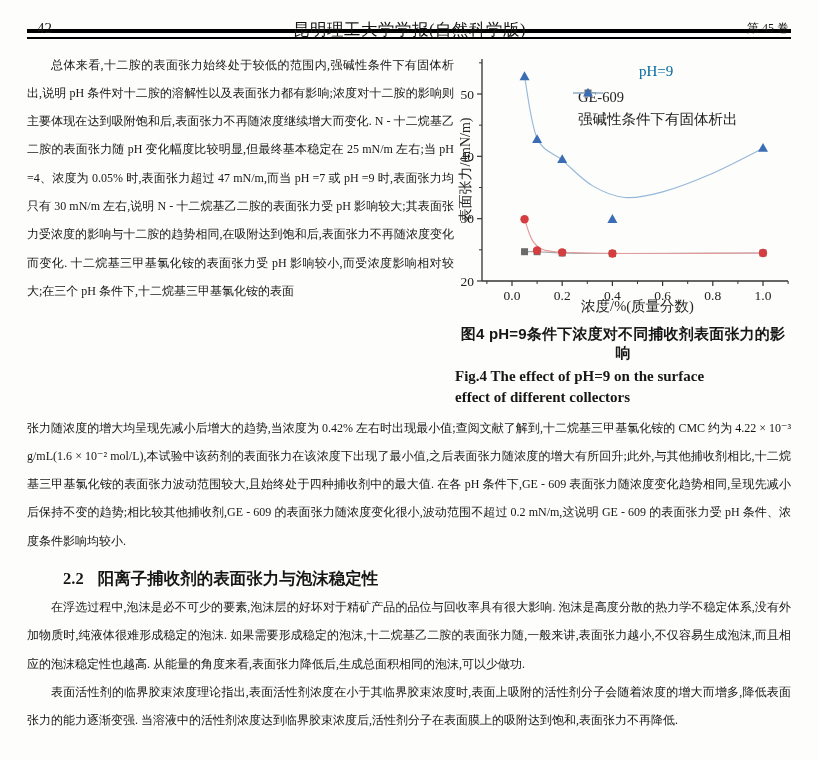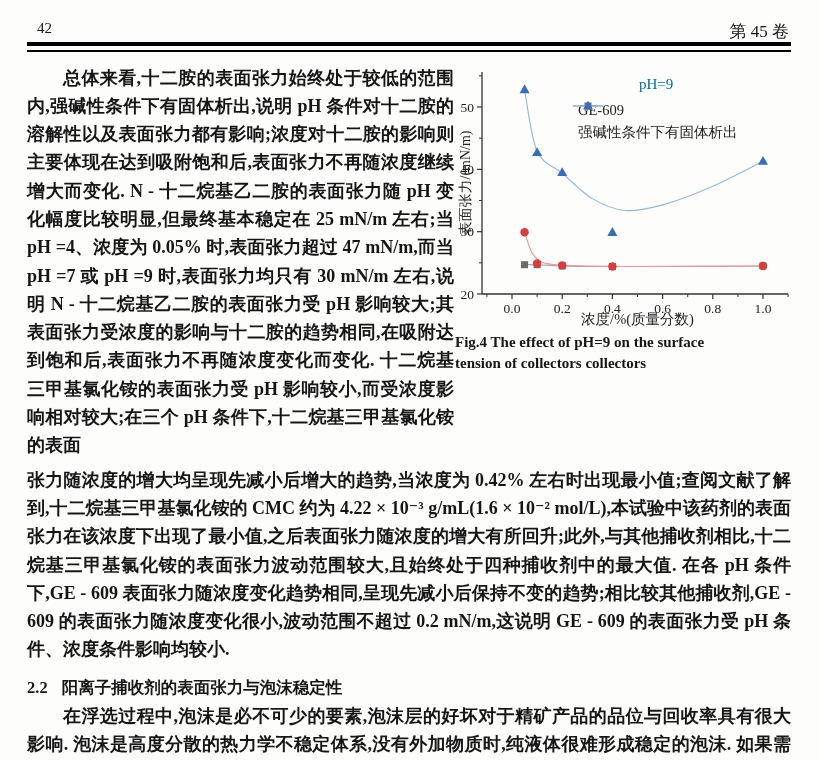--- a/index.html
+++ b/index.html
@@ -9,37 +9,36 @@
     width: 819px; height: 760px;
     margin: 0 auto;
     background: #fdfdfc;
     color: #161616;
     font-family: "Liberation Serif", "DejaVu Serif", serif;
     overflow: hidden;
   }
   .header {
     position: relative;
     padding: 20px 28px 0 27px;
-    height: 42px;
+    height: 29px;
   }
   .header .page-num { position:absolute; left:37px; top:20px; font-size:15px; }
   .header .journal  { position:absolute; left:0; right:0; top:19px; text-align:center; font-size:16.5px; letter-spacing:0.5px; }
-  .header .volume   { position:absolute; right:30px; top:20px; font-size:17px; }
+  .header .volume   { position:absolute; right:30px; top:20px; font-size:12px; }
   .rule-thick { margin:0 28px 0 27px; height:4px; background:#000; }
   .rule-thin  { margin:4px 28px 0 27px; height:1.5px; background:#000; }
 
   .content { padding: 12px 28px 0 27px; }
   .two-col { display:flex; }
   .col-left { width:428px; }
   .col-right { width:336px; margin-left:1px; }
 
   .para {
-    font-size:18px; line-height:28.3px;
+    font-size:12px; line-height:28.3px;
     text-align: justify;
-    font-weight: bold;
   }
   .indent { text-indent: 2em; }
 
   .figure-block { position:relative; width:336px; }
   .chart-wrap { position:relative; width:335px; height:265px; }
   .chart-wrap svg { position:absolute; left:0; top:0; }
   .chart-annotation {
     position:absolute; left:184px; top:12px;
     font-size:15px; font-family:"Liberation Serif", serif; color:#0369a1;
   }
@@ -55,31 +54,32 @@
   .caption-en {
     text-align:left; font-weight:bold; font-size:15px; line-height:21px;
     font-family:"Liberation Serif","DejaVu Serif",serif;
   }
   .caption-en.first { margin-top:3px; }
 
   .fullwidth { margin-top:6px; }
   .section-heading {
     margin-top:9px;
     font-family:"Liberation Sans","DejaVu Sans",sans-serif;
-    font-weight:bold; font-size:16.5px; line-height:28px;
+    font-weight:bold; font-size:16.5px; line-height:28px;margin-left:36px;
   }
   .section-heading .sec-num { margin-right:14px; font-family:"Liberation Serif",serif; }
 </style>
 </head>
 <body>
 
 <div class="page">
 
   <div class="header">
     <span class="page-num">42</span>
+    <span class="journal">昆明理工大学学报(自然科学版)</span>
     <span class="volume">第 45 卷</span>
   </div>
   <div class="rule-thick"></div>
   <div class="rule-thin"></div>
 
   <div class="content">
 
     <div class="two-col">
       <div class="col-left">
         <div class="para indent">总体来看,十二胺的表面张力始终处于较低的范围内,强碱性条件下有固体析出,说明 pH 条件对十二胺的溶解性以及表面张力都有影响;浓度对十二胺的影响则主要体现在达到吸附饱和后,表面张力不再随浓度继续增大而变化. N - 十二烷基乙二胺的表面张力随 pH 变化幅度比较明显,但最终基本稳定在 25 mN/m 左右;当 pH =4、浓度为 0.05% 时,表面张力超过 47 mN/m,而当 pH =7 或 pH =9 时,表面张力均只有 30 mN/m 左右,说明 N - 十二烷基乙二胺的表面张力受 pH 影响较大;其表面张力受浓度的影响与十二胺的趋势相同,在吸附达到饱和后,表面张力不再随浓度变化而变化. 十二烷基三甲基氯化铵的表面张力受 pH 影响较小,而受浓度影响相对较大;在三个 pH 条件下,十二烷基三甲基氯化铵的表面</div>
@@ -162,30 +162,31 @@
                 </div>
                 <div class="legend-row">
                   <svg width="30" height="12">
                     <line x1="0" y1="6" x2="30" y2="6" stroke="#96b7d7" stroke-width="1.2"></line>
                     <path d="M15 0.8 L20 9.6 L10 9.6 Z" fill="#3a6db3"></path>
                   </svg>
                   <span class="legend-label">强碱性条件下有固体析出</span>
                 </div>
               </div>
           </div>
+          <div class="caption-zh">图4  pH=9条件下浓度对不同捕收剂表面张力的影响</div>
           <div class="caption-en first">Fig.4  The effect of pH=9 on the surface</div>
-          <div class="caption-en">tension of collectors collectors</div>
+          <div class="caption-en">effect of different collectors</div>
         </div>
       </div>
     </div>
 
     <div class="para fullwidth">张力随浓度的增大均呈现先减小后增大的趋势,当浓度为 0.42% 左右时出现最小值;查阅文献了解到,十二烷基三甲基氯化铵的 CMC 约为 4.22 × 10⁻³ g/mL(1.6 × 10⁻² mol/L),本试验中该药剂的表面张力在该浓度下出现了最小值,之后表面张力随浓度的增大有所回升;此外,与其他捕收剂相比,十二烷基三甲基氯化铵的表面张力波动范围较大,且始终处于四种捕收剂中的最大值. 在各 pH 条件下,GE - 609 表面张力随浓度变化趋势相同,呈现先减小后保持不变的趋势;相比较其他捕收剂,GE - 609 的表面张力随浓度变化很小,波动范围不超过 0.2 mN/m,这说明 GE - 609 的表面张力受 pH 条件、浓度条件影响均较小.</div>
 
     <div class="section-heading">
       <span class="sec-num">2.2</span><span>阳离子捕收剂的表面张力与泡沫稳定性</span>
     </div>
 
-    <div class="para indent">在浮选过程中,泡沫是必不可少的要素,泡沫层的好坏对于精矿产品的品位与回收率具有很大影响. 泡沫是高度分散的热力学不稳定体系,没有外加物质时,纯液体很难形成稳定的泡沫. 如果需要形成稳定的泡沫,就需要降低液体的表面张力,一般来讲,表面张力越小,没有外加物质时,而且相应的泡沫稳定性也越高. 从能量的角度来看,表面张力降低后,生成总面积相同的泡沫,可以少做功.</div>
+    <div class="para indent">在浮选过程中,泡沫是必不可少的要素,泡沫层的好坏对于精矿产品的品位与回收率具有很大影响. 泡沫是高度分散的热力学不稳定体系,没有外加物质时,纯液体很难形成稳定的泡沫. 如果需要形成稳定的泡沫,十二烷基乙二胺的表面张力随,一般来讲,表面张力越小,不仅容易生成泡沫,而且相应的泡沫稳定性也越高. 从能量的角度来看,表面张力降低后,生成总面积相同的泡沫,可以少做功.</div>
 
     <div class="para indent">表面活性剂的临界胶束浓度理论指出,表面活性剂浓度在小于其临界胶束浓度时,表面上吸附的活性剂分子会随着浓度的增大而增多,降低表面张力的能力逐渐变强. 当溶液中的活性剂浓度达到临界胶束浓度后,活性剂分子在表面膜上的吸附达到饱和,表面张力不再降低.</div>
 
   </div>
 </div>
 
 </body></html>

